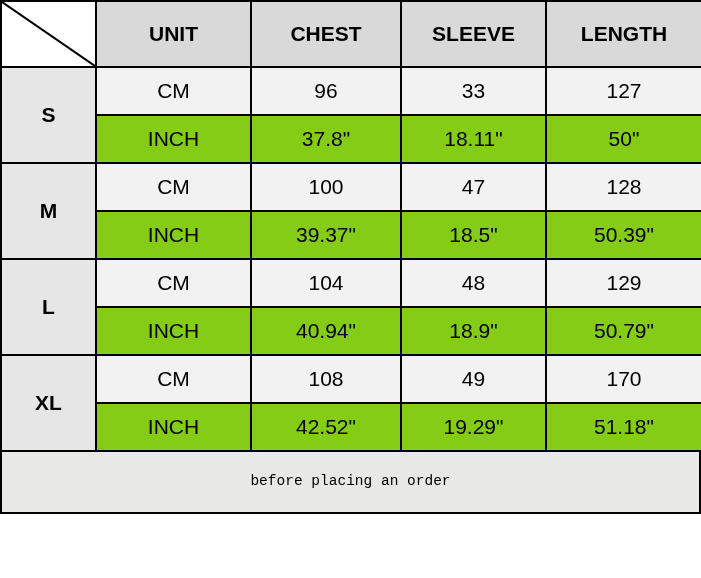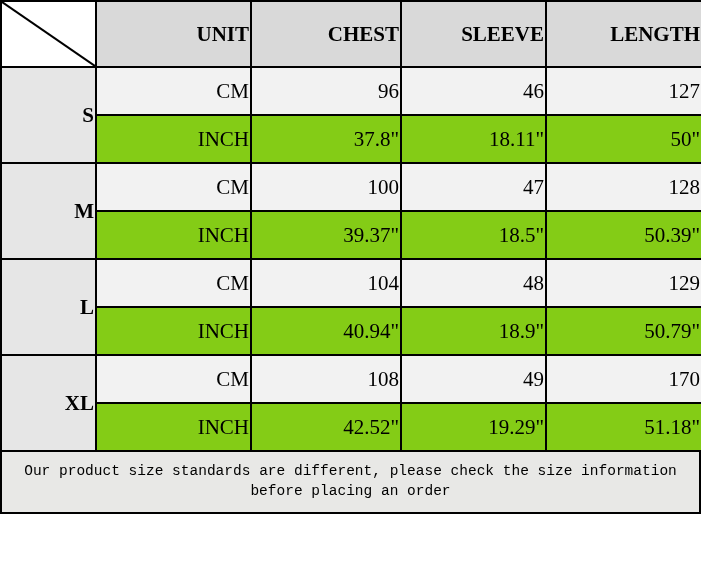--- a/index.html
+++ b/index.html
@@ -34,25 +34,25 @@
     letter-spacing: 1px;
     font-family: "Liberation Sans", sans-serif;
   }
   table.size-table {
     border-collapse: collapse;
     width: 701px;
     table-layout: fixed;
   }
   table.size-table td {
     border: 2px solid #000000;
-    text-align: right;
+    text-align: center;
     vertical-align: middle;
     font-size: 21px;
     color: #000000;
-    font-family: Liberation Serif, serif;
+    font-family: Liberation Sans, sans-serif;
   }
   .col-size  { width: 95px; }
   .col-unit  { width: 155px; }
   .col-chest { width: 150px; }
   .col-sleeve{ width: 145px; }
   .col-length{ width: 156px; }
 
   .corner-cell {
     height: 62px;
     background: #ffffff;
@@ -132,21 +132,21 @@
         <td class="head-cell">UNIT</td>
         <td class="head-cell">CHEST</td>
         <td class="head-cell">SLEEVE</td>
         <td class="head-cell">LENGTH</td>
       </tr>
 
       <tr class="row-cm">
         <td class="size-cell" rowspan="2">S</td>
         <td class="unit-cell">CM</td>
         <td class="val-cell">96</td>
-        <td class="val-cell">46</td>
+        <td class="val-cell">33</td>
         <td class="val-cell">127</td>
       </tr>
       <tr class="row-inch">
         <td class="unit-cell">INCH</td>
         <td class="val-cell">37.8"</td>
         <td class="val-cell">18.11"</td>
         <td class="val-cell">50"</td>
       </tr>
 
       <tr class="row-cm">
@@ -187,17 +187,16 @@
       <tr class="row-inch">
         <td class="unit-cell">INCH</td>
         <td class="val-cell">42.52"</td>
         <td class="val-cell">19.29"</td>
         <td class="val-cell">51.18"</td>
       </tr>
     </tbody>
   </table>
 
   <div class="note">
-    <span>Our product size standards are different, please check the size information</span>
     <span>before placing an order</span>
   </div>
 
 </div>
 
 </body></html>

